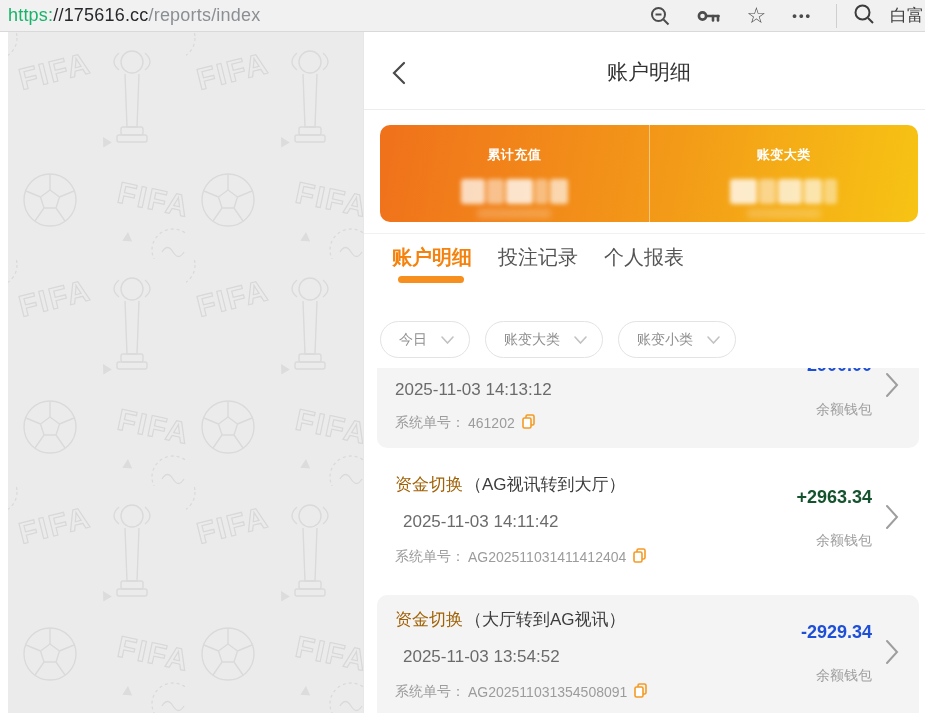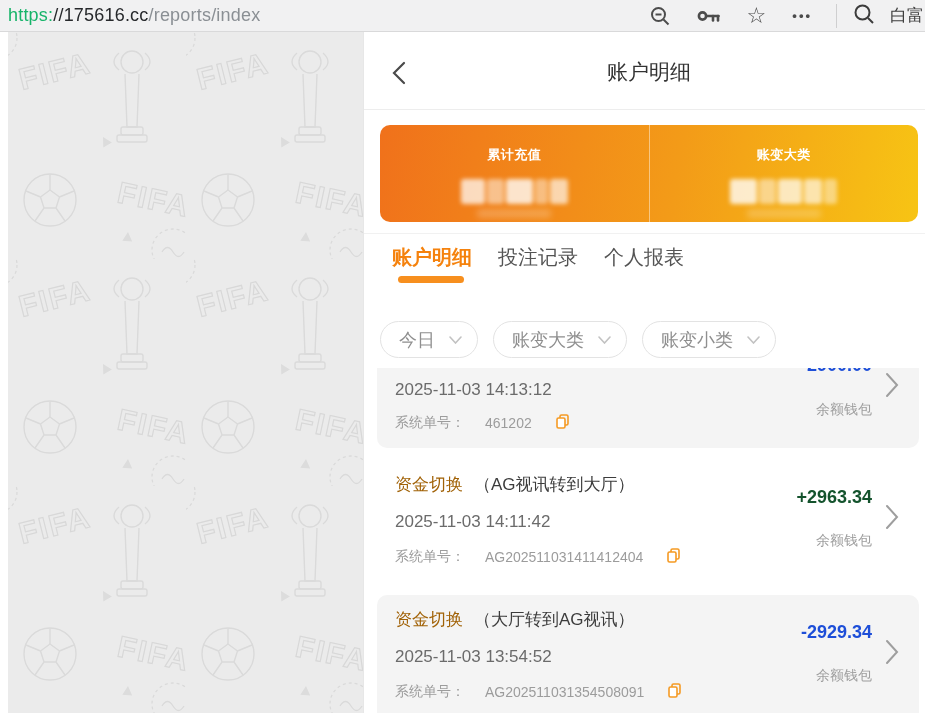--- a/index.html
+++ b/index.html
@@ -57,35 +57,35 @@
   .tabs { position:absolute; top:212px; left:28px; display:flex; align-items:flex-start; gap:26px; }
   .tab { font-size:20px; color:#545454; padding-bottom:16px; cursor:pointer; position:relative; }
   .tab.active { color:#f5820d; font-weight:bold; }
   .tab-underline { position:absolute; left:6px; bottom:4px; width:66px; height:7px;
     border-radius:4px; background:#f78f1e; }
 
   
   .filters { position:absolute; top:289px; left:16px; display:flex; gap:15px; }
   .pill { height:37px; border:1px solid #e3e3e3; border-radius:19px; background:#fff;
     display:flex; align-items:center; gap:14px; padding:0 15px 0 18px; cursor:pointer; }
-  .pill-label { font-size:18px; color:#8f8f8f; }
+  .pill-label { font-size:14px; color:#8f8f8f; }
 
   
   .row { position:absolute; left:13px; width:542px; cursor:pointer; }
   .row.graybg { background:#f4f4f4; }
   .row-1 { top:336px; height:80px; border-radius:0 0 10px 10px; overflow:hidden;text-align:right; }
   .row-2 { top:428px; height:125px; background:#fff; }
   .row-3 { top:563px; height:125px; border-radius:10px 10px 0 0; overflow:hidden; }
   .row-title { position:absolute; left:18px; top:13px; font-size:17px; color:#333; white-space:nowrap; }
   .row-title b { font-weight:normal; color:#a16207; }
-  .row-title .sub { margin-left:11px; font-weight:normal; color:#3c3c3c; }
+  .row-title .sub { margin-left:2px; font-weight:normal; color:#3c3c3c; }
   .row-date { position:absolute; left:18px; font-size:17px; color:#6b6b6b; }
   .row-1 .row-date { top:12px; }
-  .row-2 .row-date, .row-3 .row-date { top:52px; }
-  .row-order { position:absolute; left:18px; font-size:14px; color:#9c9c9c; display:flex; align-items:center; gap:24px; }
+  .row-2 .row-date, .row-3 .row-date { top:52px;margin-left:8px; }
+  .row-order { position:absolute; left:18px; font-size:14px; color:#9c9c9c; display:flex; align-items:center; gap:7px; }
   .row-1 .row-order { top:46px; }
   .row-2 .row-order, .row-3 .row-order { top:88px; }
   .amount { position:absolute; right:47px; font-size:18px; font-weight:600; white-space:nowrap; }
   .pos { color:#14532d; } .neg { color:#1d4ed8; }
   .row-2 .amount, .row-3 .amount { top:27px; }
   .amt-clip { position:absolute; top:0; right:47px; height:9px; overflow:hidden; }
   .amt-clip .amount { position:static; display:block; margin-top:-13px; }
   .wallet { position:absolute; right:47px; font-size:14px; color:#9e9e9e; }
   .row-1 .wallet { top:33px; }
   .row-2 .wallet, .row-3 .wallet { top:72px; }

